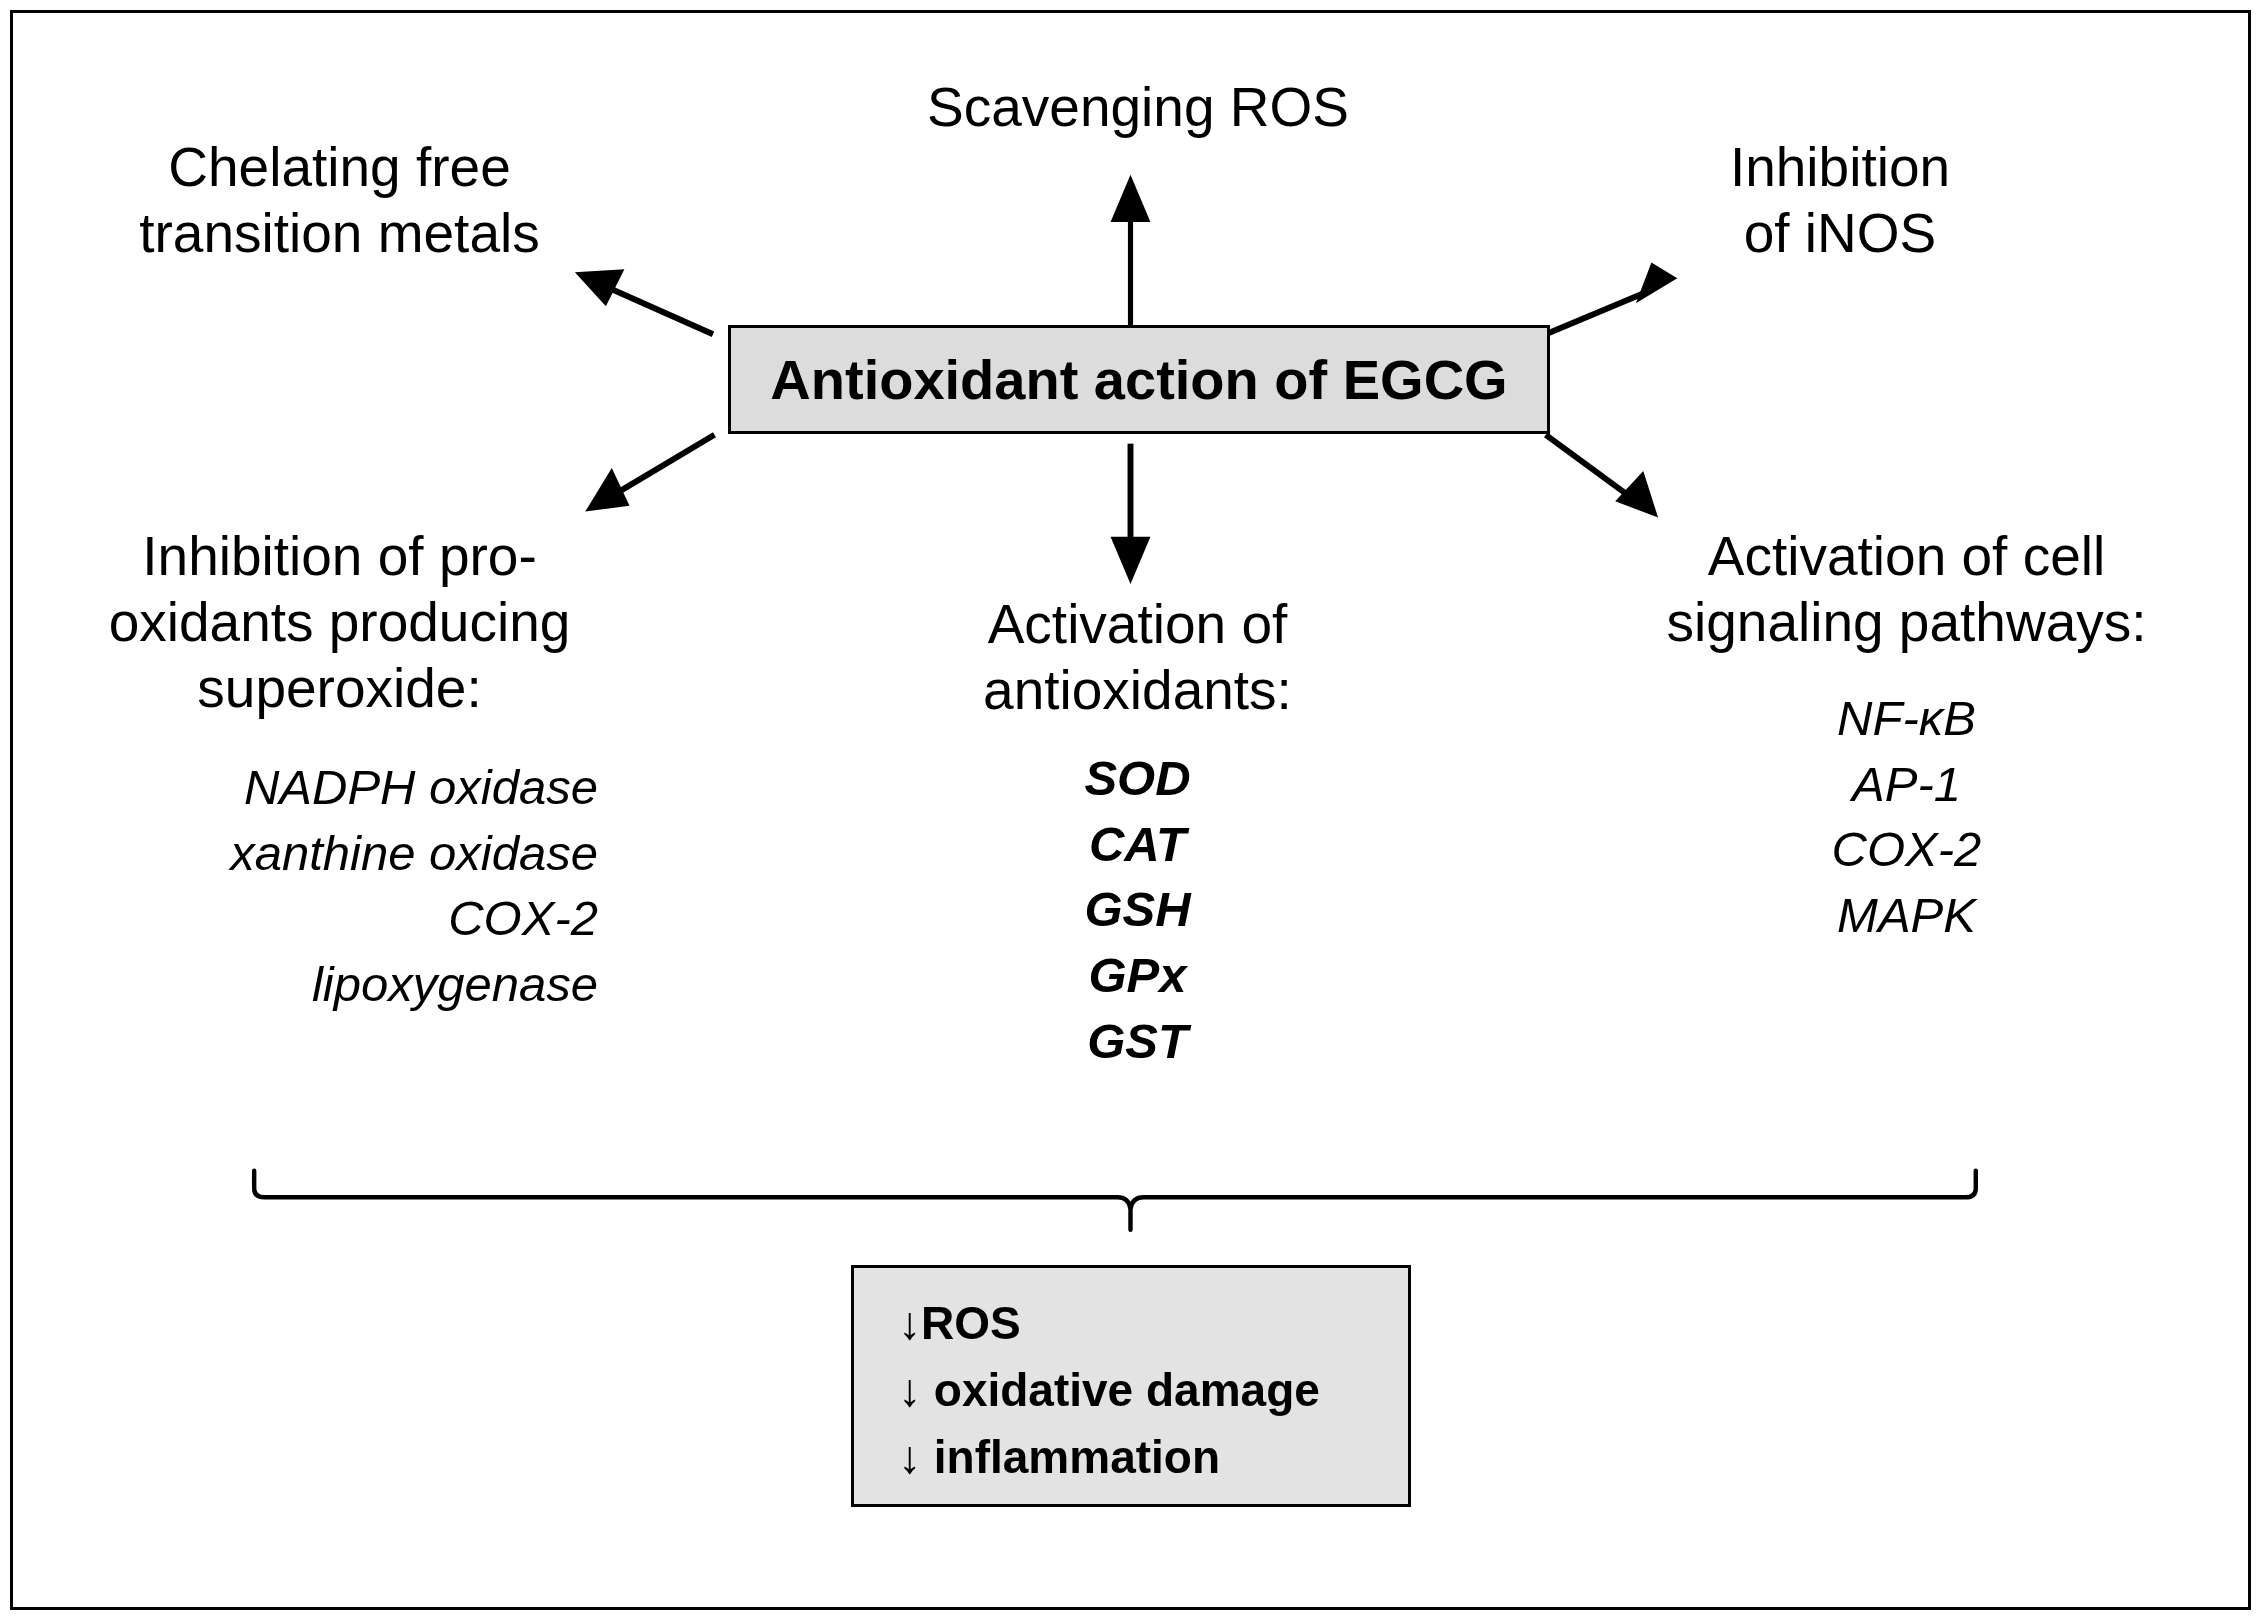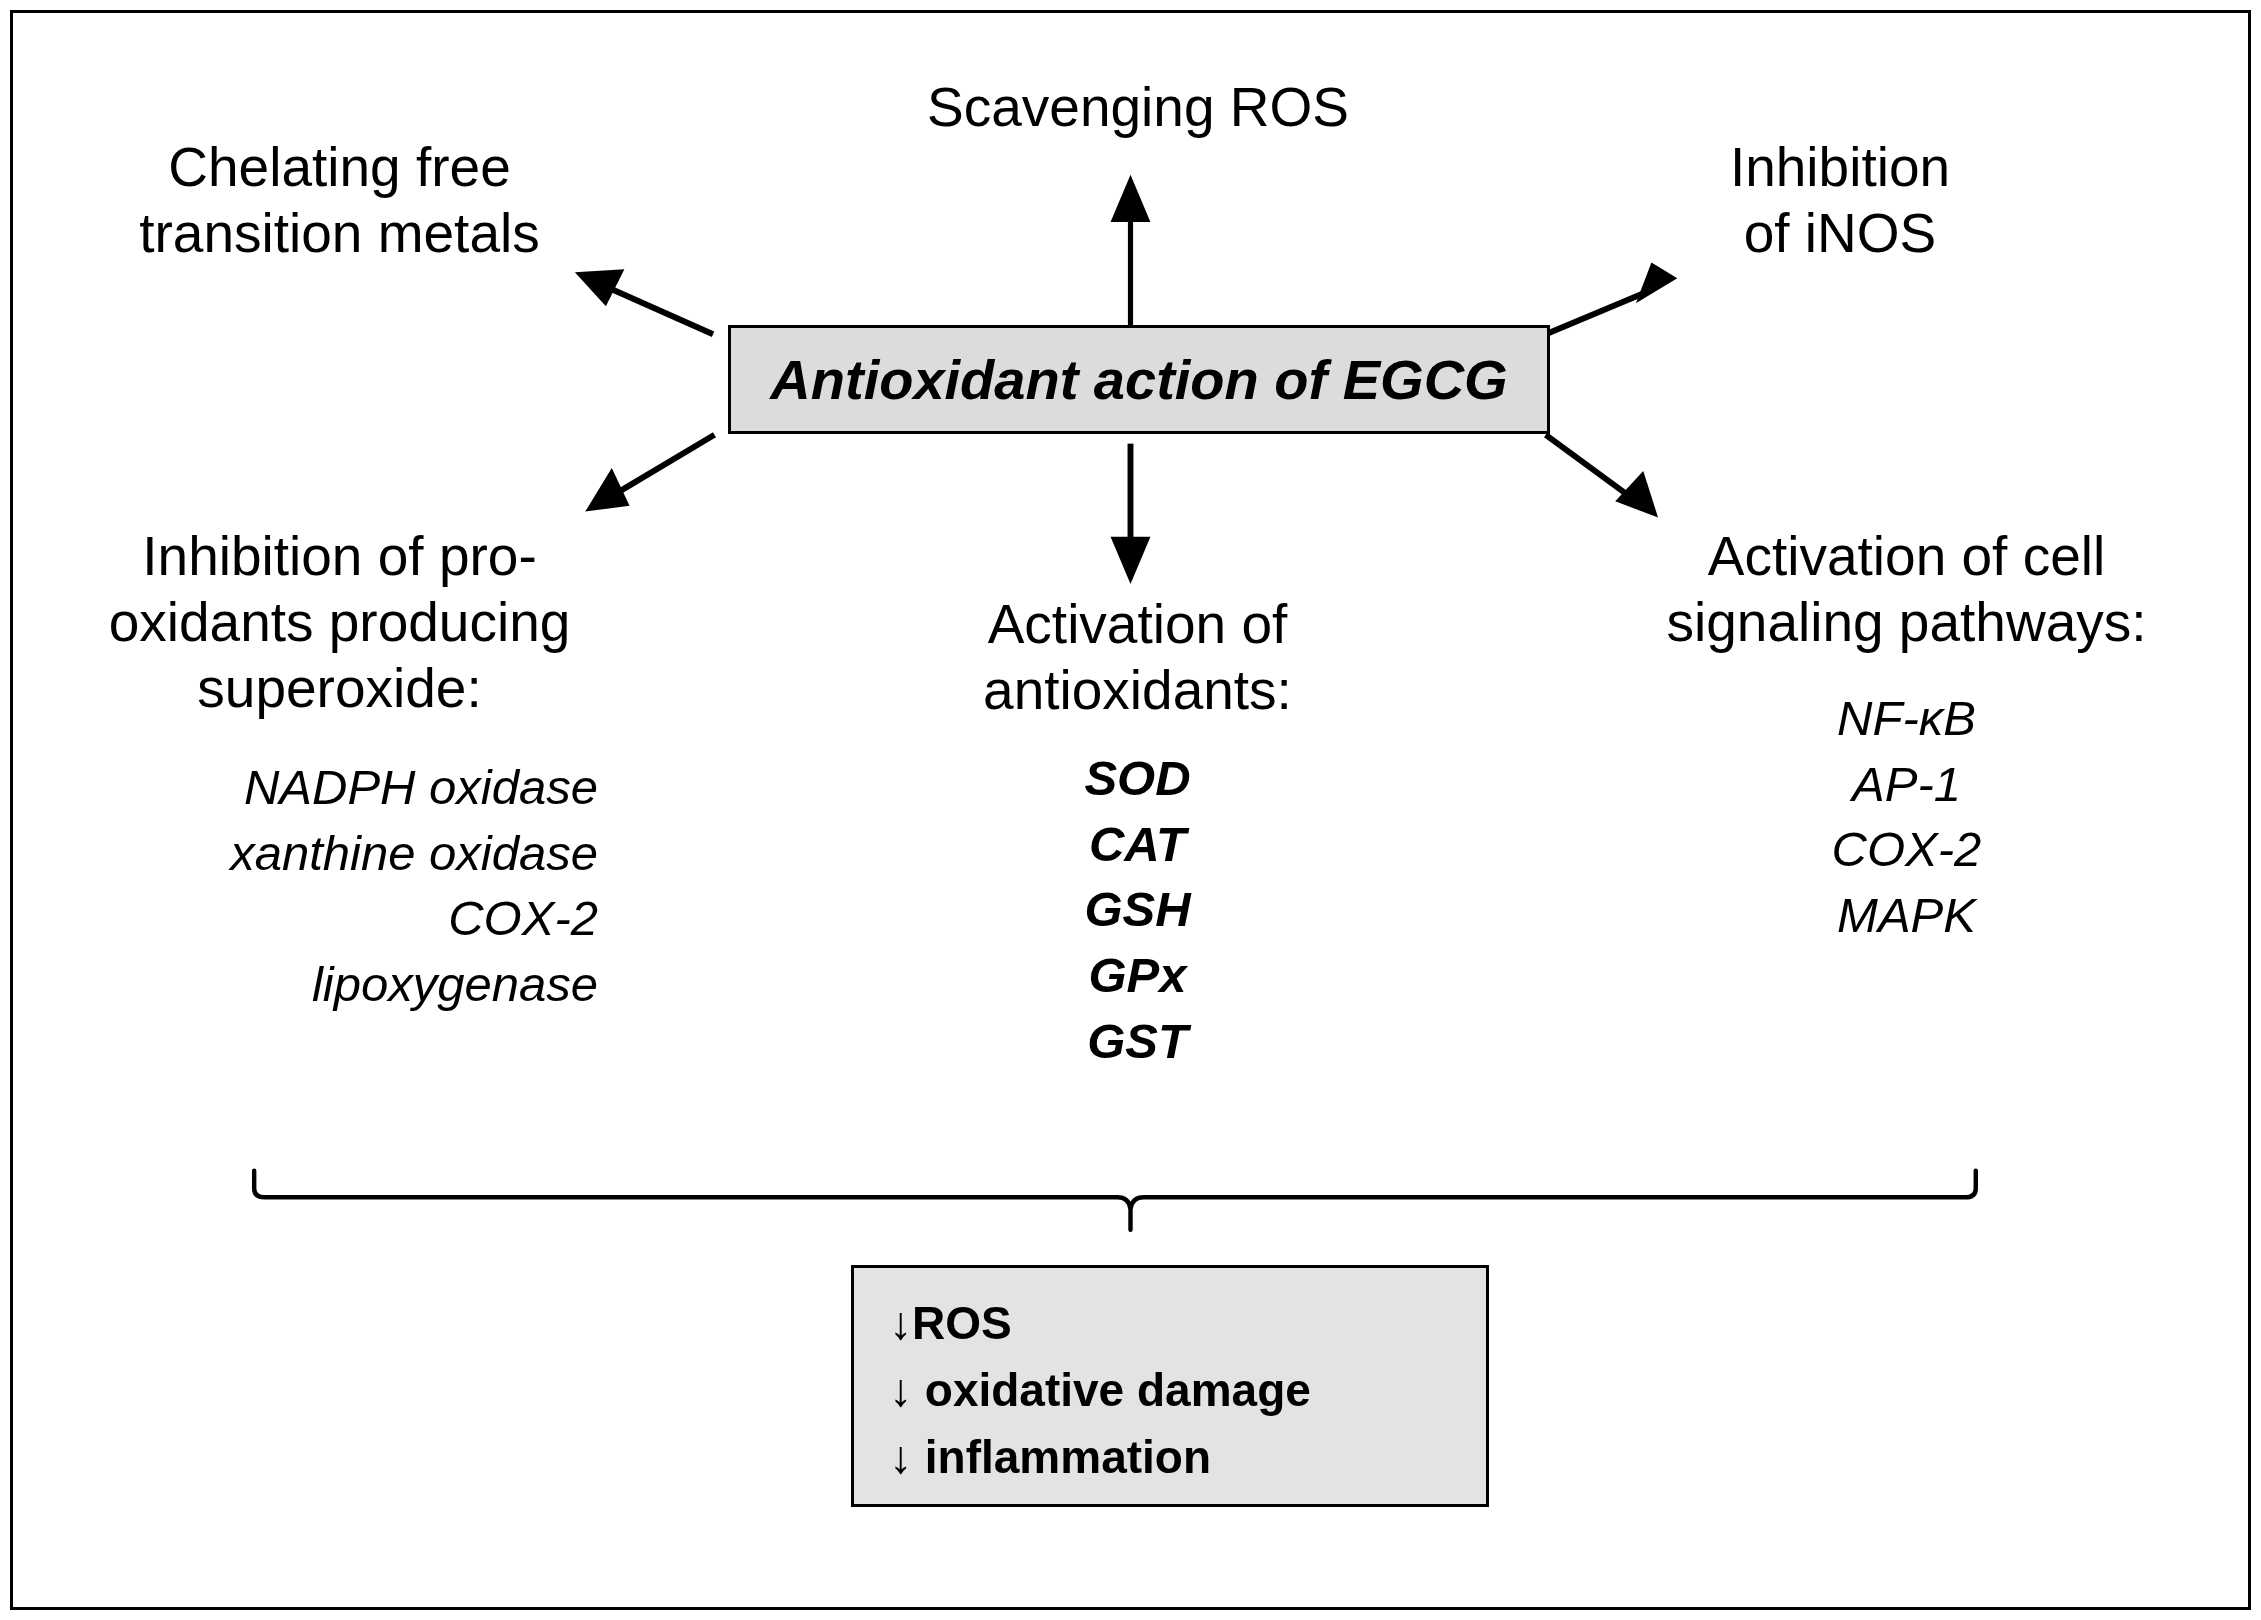--- a/index.html
+++ b/index.html
@@ -68,33 +68,32 @@
     box-sizing: border-box;
     display: flex;
     align-items: center;
     justify-content: center;
   }
   .center-box-label {
     font-size: 56px;
     font-weight: bold;
     color: #000000;
     letter-spacing: 0px;
-    font-style: italic;
   }
   
   .bottom-box {
     position: absolute;
     left: 851px;
     top: 1265px;
-    width: 638px;
+    width: 560px;
     height: 242px;
     background: #e3e3e3;
     border: 3.7px solid #000000;
     box-sizing: border-box;
-    padding: 22px 0 0 35px;
+    padding: 22px 0 0 44px;
   }
   .bottom-line {
     display: block;
     font-size: 46px;
     font-weight: bold;
     color: #000000;
     line-height: 1.46;
     text-align: left;
     white-space: pre;
   }

